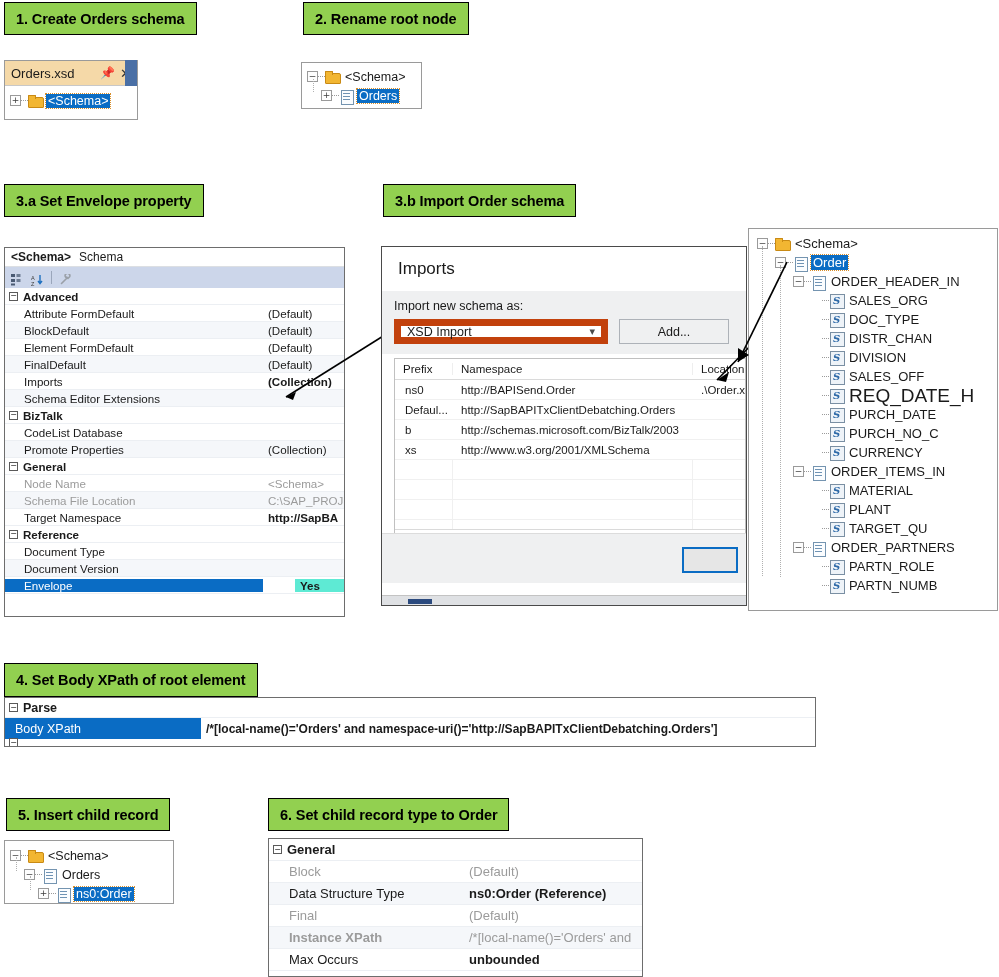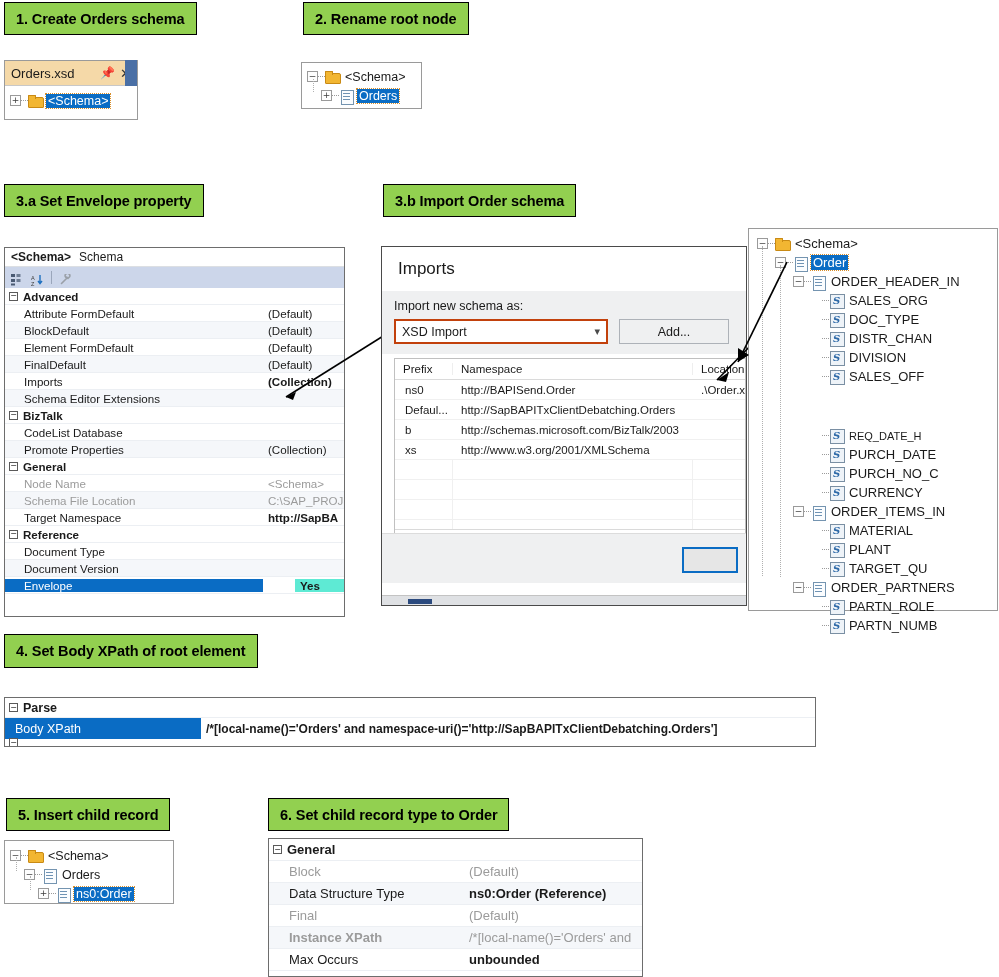--- a/index.html
+++ b/index.html
@@ -263,21 +263,21 @@
   <span>3.b Import Order schema</span>
 </div>
 
 <div class="abs" style="left:381px; top:246px; width:366px; height:360px; border:1px solid #4a4a4a; background:#fff;">
   <div style="height:44px; display:flex; align-items:center; padding-left:16px; font-size:17px; background:#fff;">
     <span>Imports</span>
   </div>
   <div style="background:#eff0f1; padding:8px 12px 10px 12px;">
     <div style="font-size:12.5px; margin-bottom:6px;">Import new schema as:</div>
     <div style="display:flex; gap:11px;">
-      <div style="width:214px; height:25px; border:2px solid #c2410c; background:#fff; display:flex; align-items:center; padding:0 6px; font-size:12.5px;">
+      <div style="width:214px; height:25px; border:7px solid #c2410c; background:#fff; display:flex; align-items:center; padding:0 6px; font-size:12.5px;">
         <span style="flex:1;">XSD Import</span>
         <span style="color:#4a4a4a;font-size:11px;">▾</span>
       </div>
       <div style="width:110px; height:25px; border:1px solid #adb2b8; background:#eff0f1; display:flex; align-items:center; justify-content:center; font-size:12.5px;">
         <span>Add...</span>
       </div>
     </div>
   </div>
 
   <div class="abs" style="left:12px; top:111px; width:352px; height:195px; border:1px solid #c0c0c0; background:#fff;">
@@ -400,21 +400,21 @@
         <span class="dashlead"></span>
         <span class="ico ico-field"></span>
         <span class="tlabel">DIVISION</span>
       </div>
       <div class="tnode" style="padding-left: 54px; height: 19px; font-size: 13px;">
         <span style="width: 11px; flex: 0 0 auto;"></span>
         <span class="dashlead"></span>
         <span class="ico ico-field"></span>
         <span class="tlabel">SALES_OFF</span>
       </div>
-      <div class="tnode" style="padding-left: 54px; height: 19px; font-size: 11px; margin-top: 40px;">
+      <div class="tnode" style="padding-left: 54px; height: 19px; font-size: 19px;">
         <span style="width: 11px; flex: 0 0 auto;"></span>
         <span class="dashlead"></span>
         <span class="ico ico-field"></span>
         <span class="tlabel">REQ_DATE_H</span>
       </div>
       <div class="tnode" style="padding-left: 54px; height: 19px; font-size: 13px;">
         <span style="width: 11px; flex: 0 0 auto;"></span>
         <span class="dashlead"></span>
         <span class="ico ico-field"></span>
         <span class="tlabel">PURCH_DATE</span>
@@ -474,21 +474,21 @@
         <span class="tlabel">PARTN_NUMB</span>
       </div>
     </div>
 </div>
 
 <svg class="abs" style="left:732px; top:258px; width:60px; height:112px; overflow:visible;">
   <line x1="55" y1="4" x2="6" y2="104" stroke="#000" stroke-width="1.7"></line>
   <polygon points="6,104 6,90 17,97" fill="#000"></polygon>
 </svg>
 
-<div class="abs step-label" style="left:4px; top:634px; height:34px;">
+<div class="abs step-label" style="left:4px; top:663px; height:34px;">
   <span>4. Set Body XPath of root element</span>
 </div>
 
 <div class="abs" style="left:4px; top:697px; width:812px; height:50px; border:1px solid #6d6d6d; background:#fff; overflow:hidden;">
   <div class="props">
     <div class="prow grp" style="height:20px; font-size:12.5px; background:#fff;">
       <span class="grpbox">−</span>
       <span>Parse</span>
     </div>
     <div style="display:flex; height:21px; align-items:stretch;">

